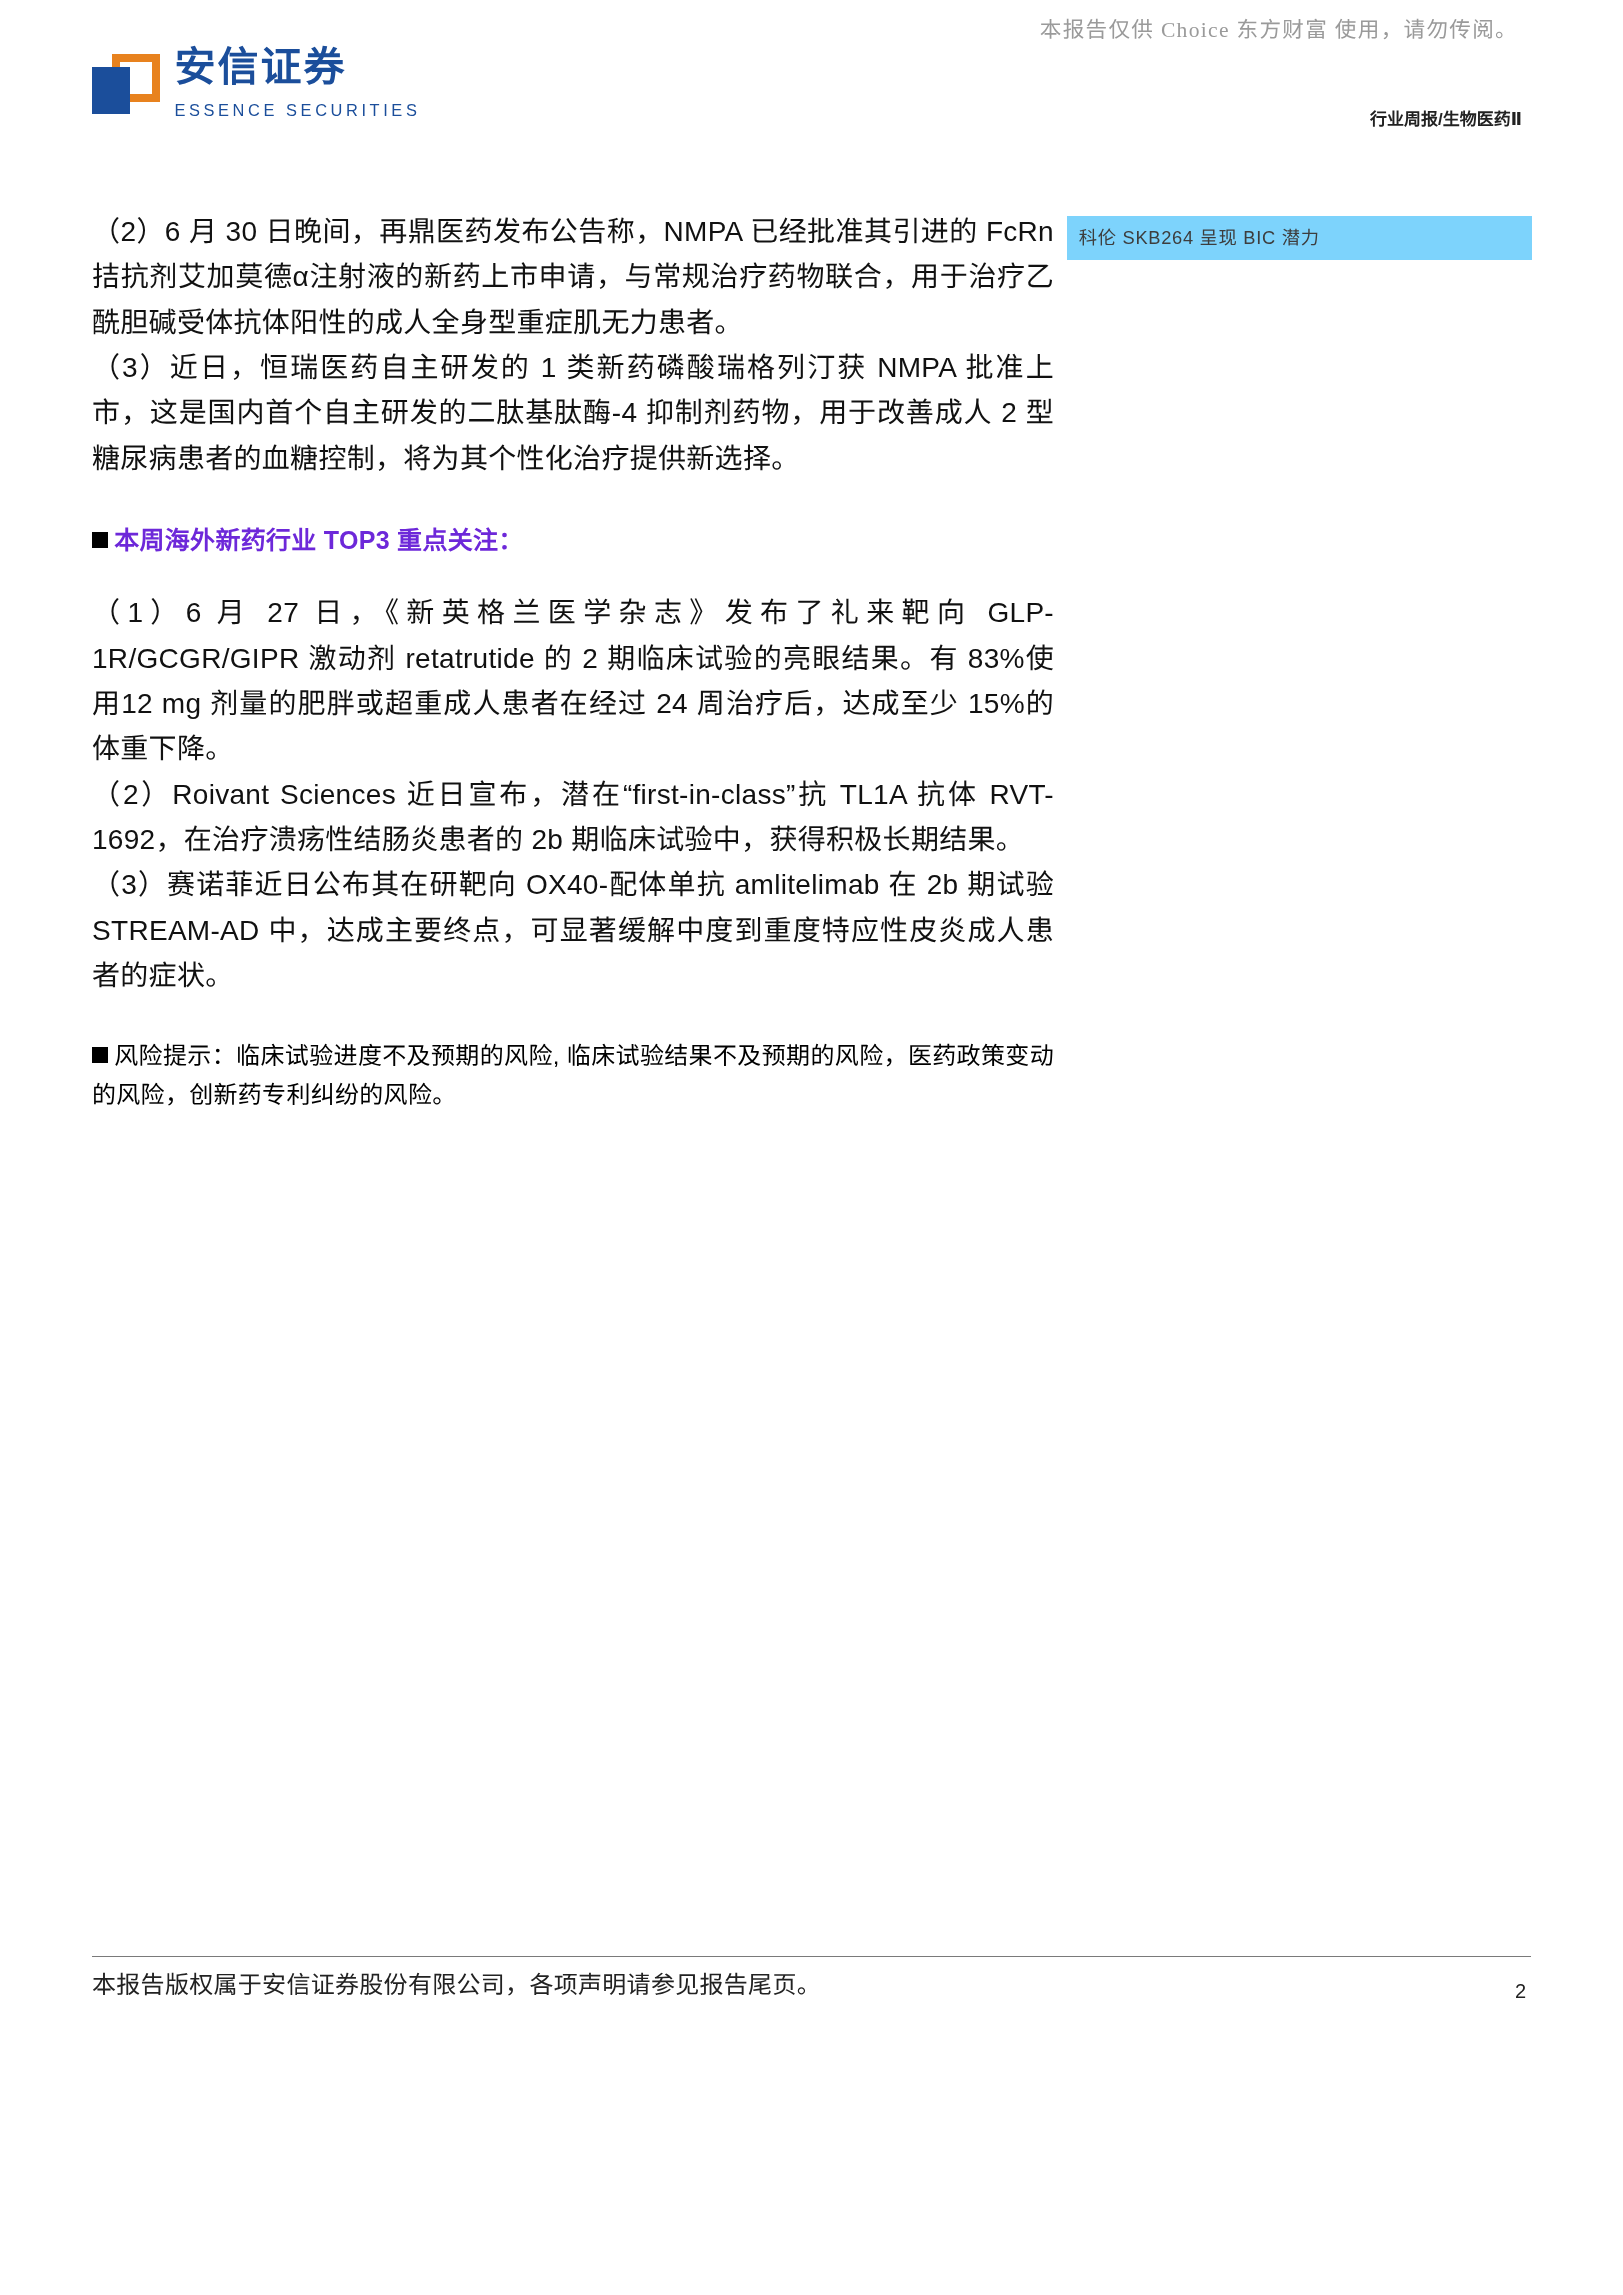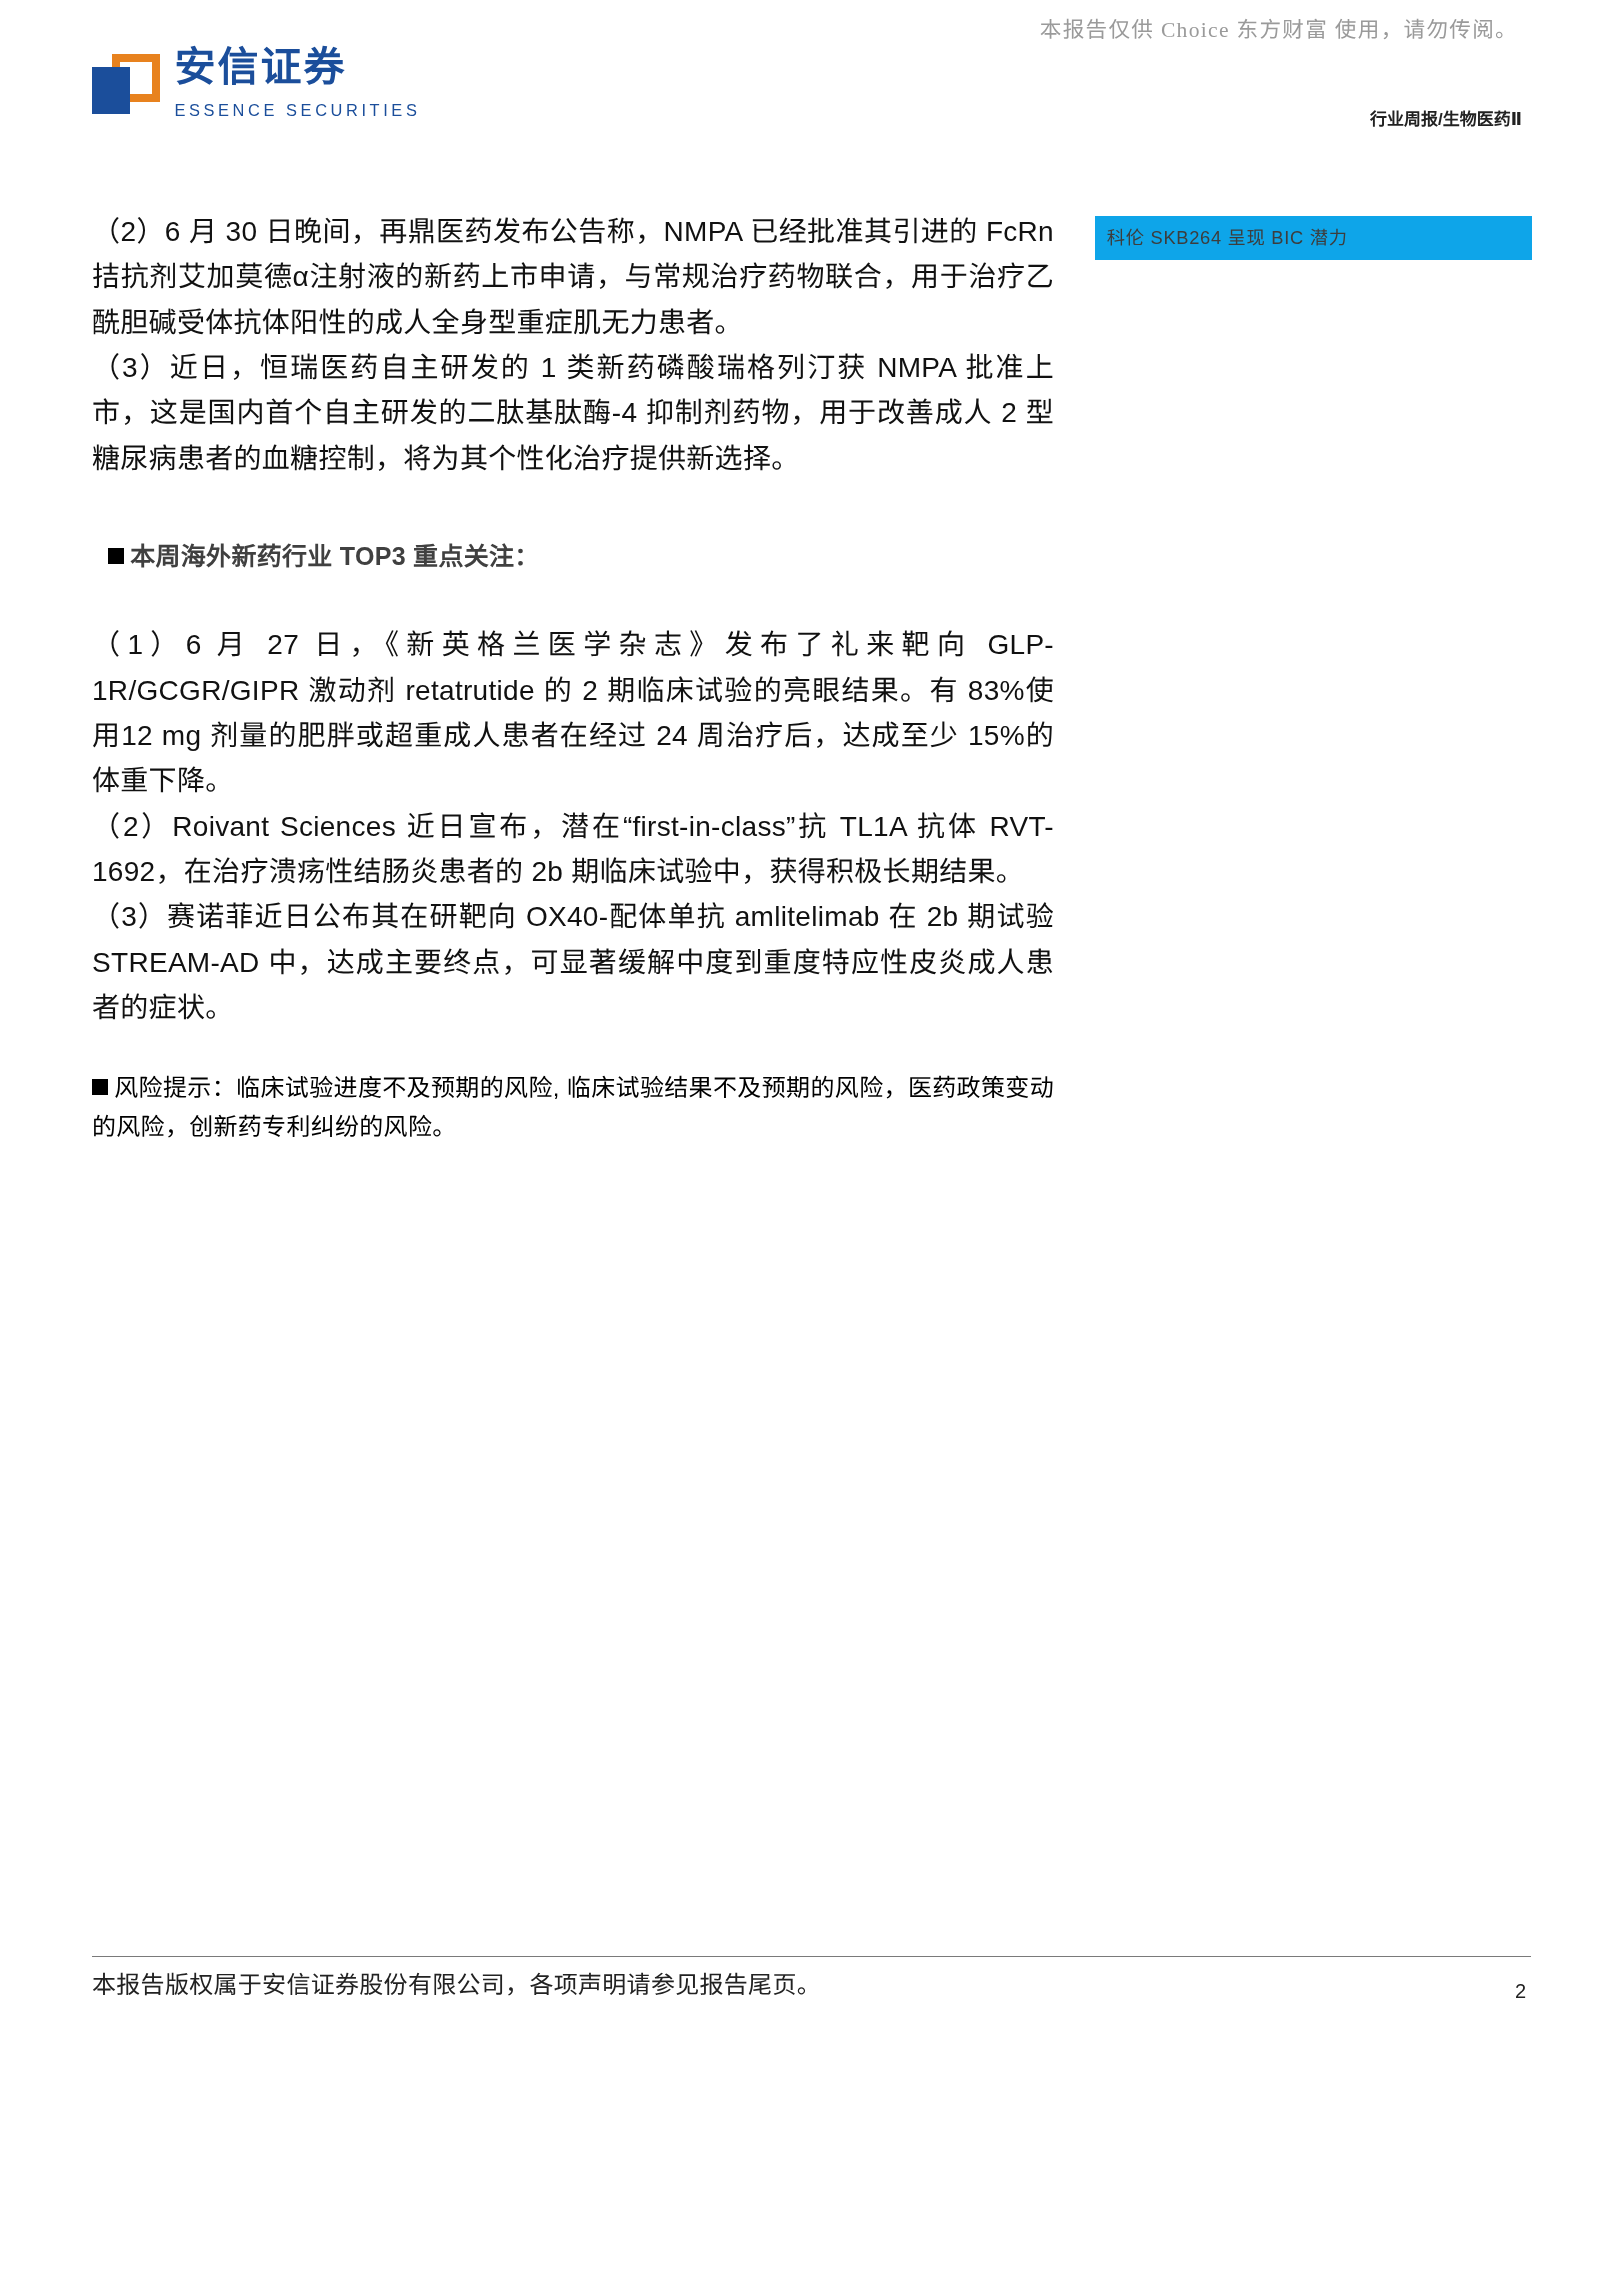--- a/index.html
+++ b/index.html
@@ -98,28 +98,27 @@
     top: 209px;
     width: 962px;
   }
   .side-col {
     position: absolute;
     left: 1067px;
     top: 216px;
     width: 465px;
   }
   .side-note {
-    background: #0ea5e9;
+    background: #7dd3fc;
     color: #3d3d3d;
     font-size: 18.3px;
     padding: 8.5px 11.8px 9.8px 11.8px;
     letter-spacing: 0.7px;
     box-sizing: border-box;
     line-height: 1.4;
-    margin-left: 28px;
   }
 
   
   p.para {
     margin: 0 0 0 0;
     font-size: 28px;
     line-height: 1.62;
     text-align: justify;
     text-justify: inter-ideograph;
     letter-spacing: 0.3px;
@@ -128,22 +127,22 @@
   }
   p.para + p.para { margin-top: 0; }
   .gap-lg { height: 39px; }
   .gap-md { height: 30px; }
 
   .heading {
     font-size: 25px;
     font-weight: bold;
     line-height: 1.6;
     letter-spacing: 0.3px;
-    color: #404040;
-    margin: 16px;
+    color: #6d28d9;
+    margin: 0;
   }
   .bullet-sq {
     display: inline-block;
     width: 15.7px;
     height: 15.7px;
     background: #000000;
     margin-right: 6.5px;
     vertical-align: 1.3px;
   }
   .risk-line {

